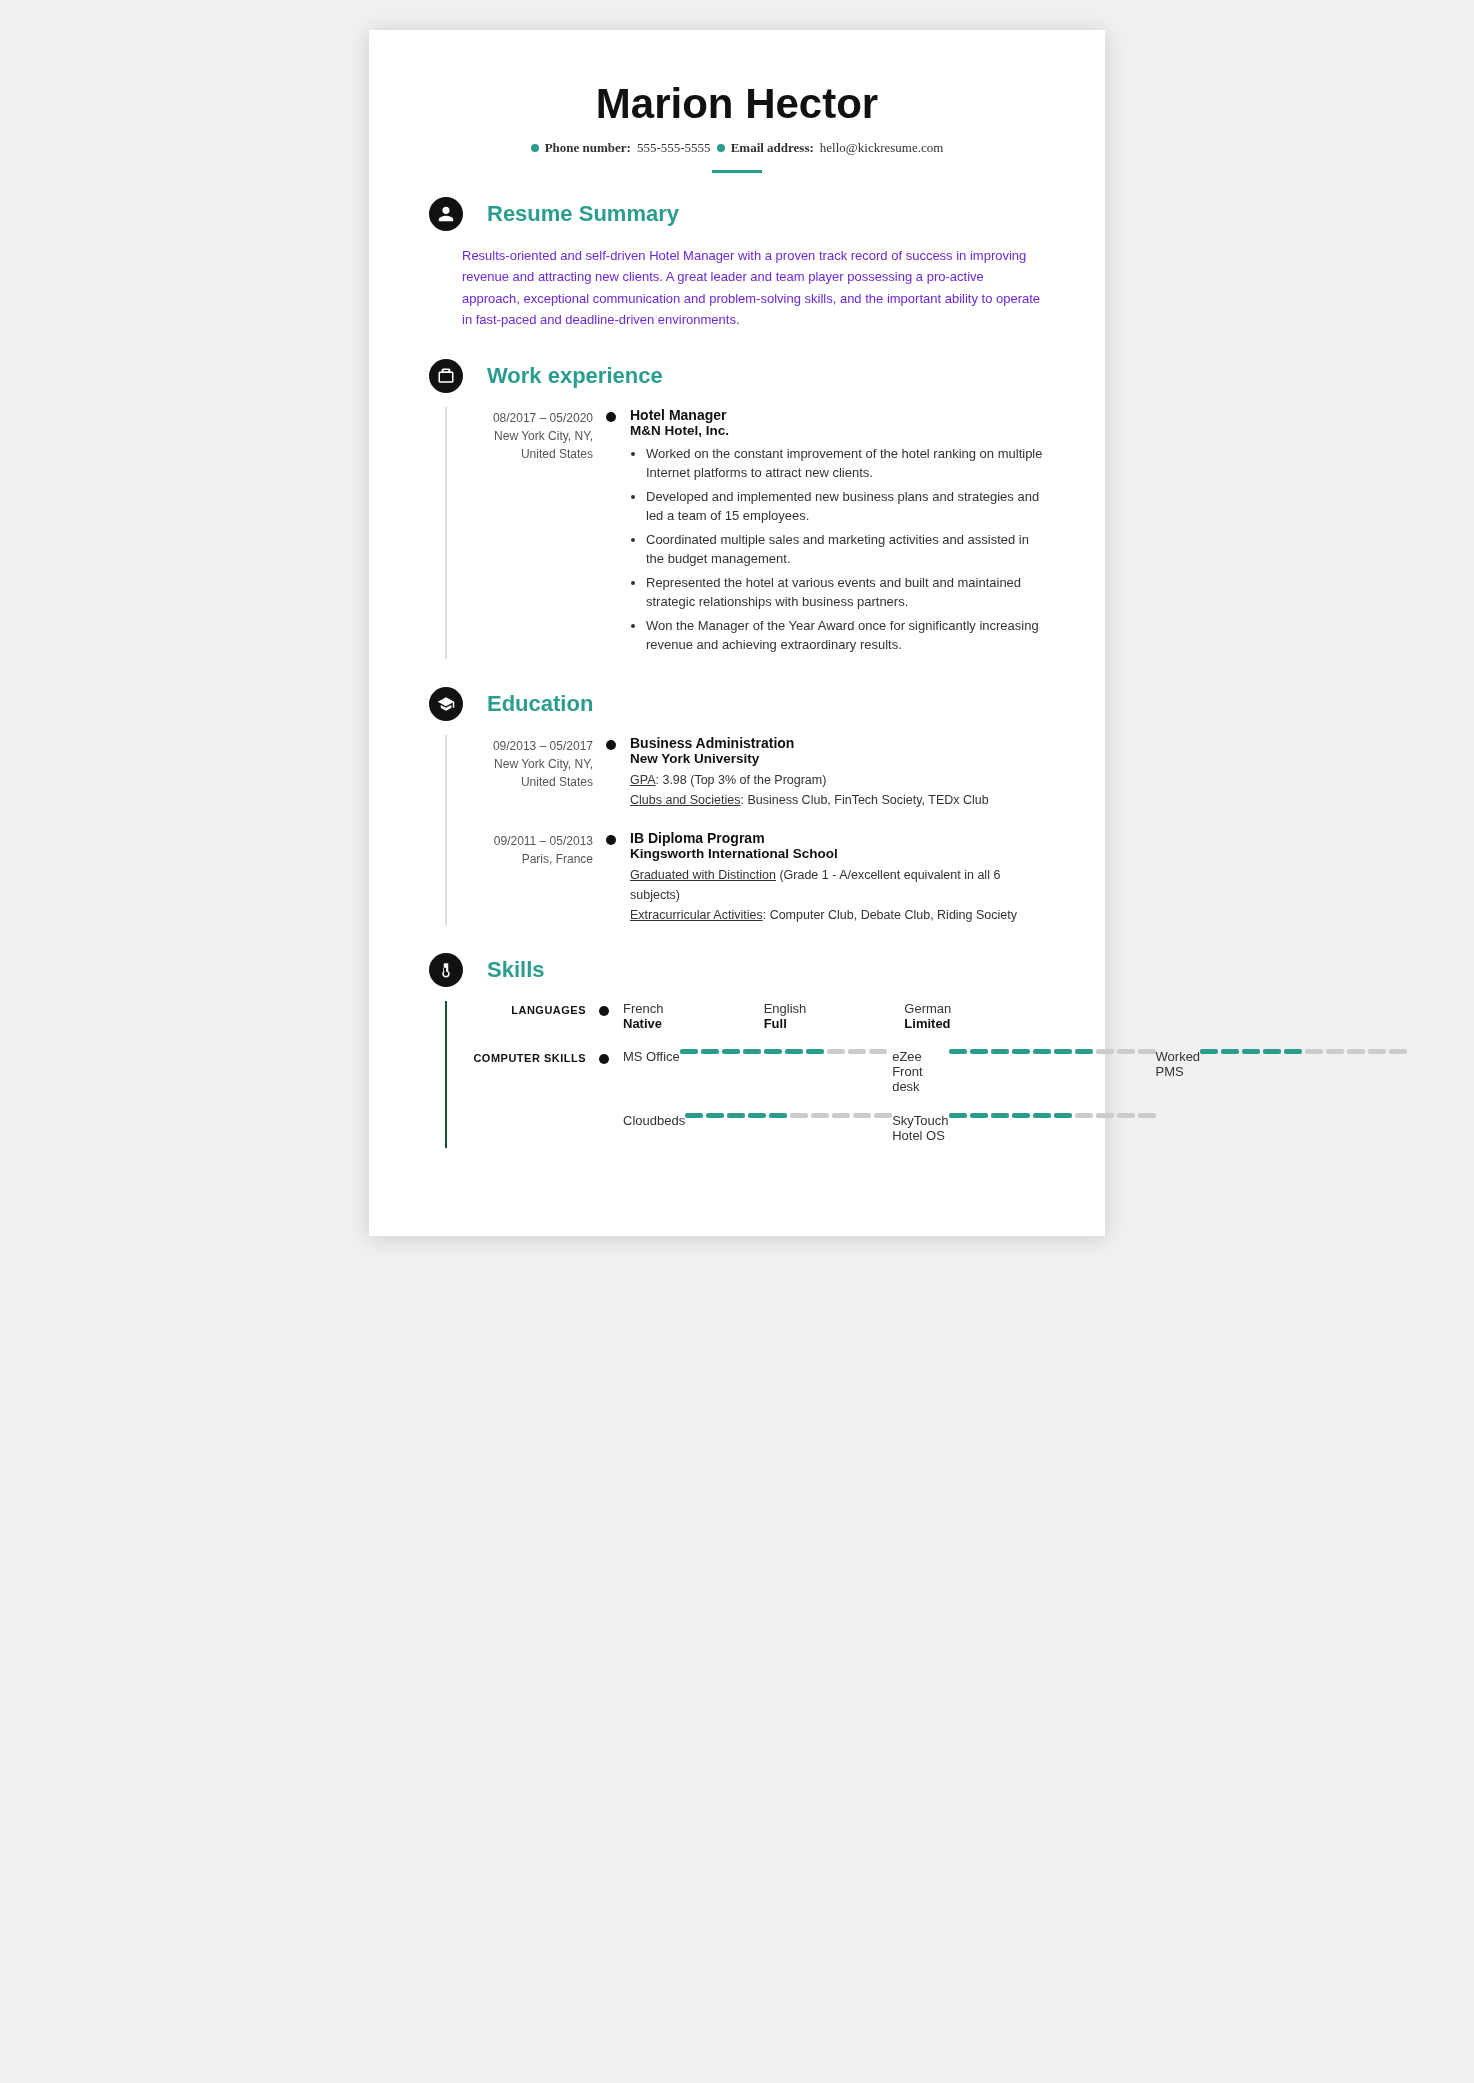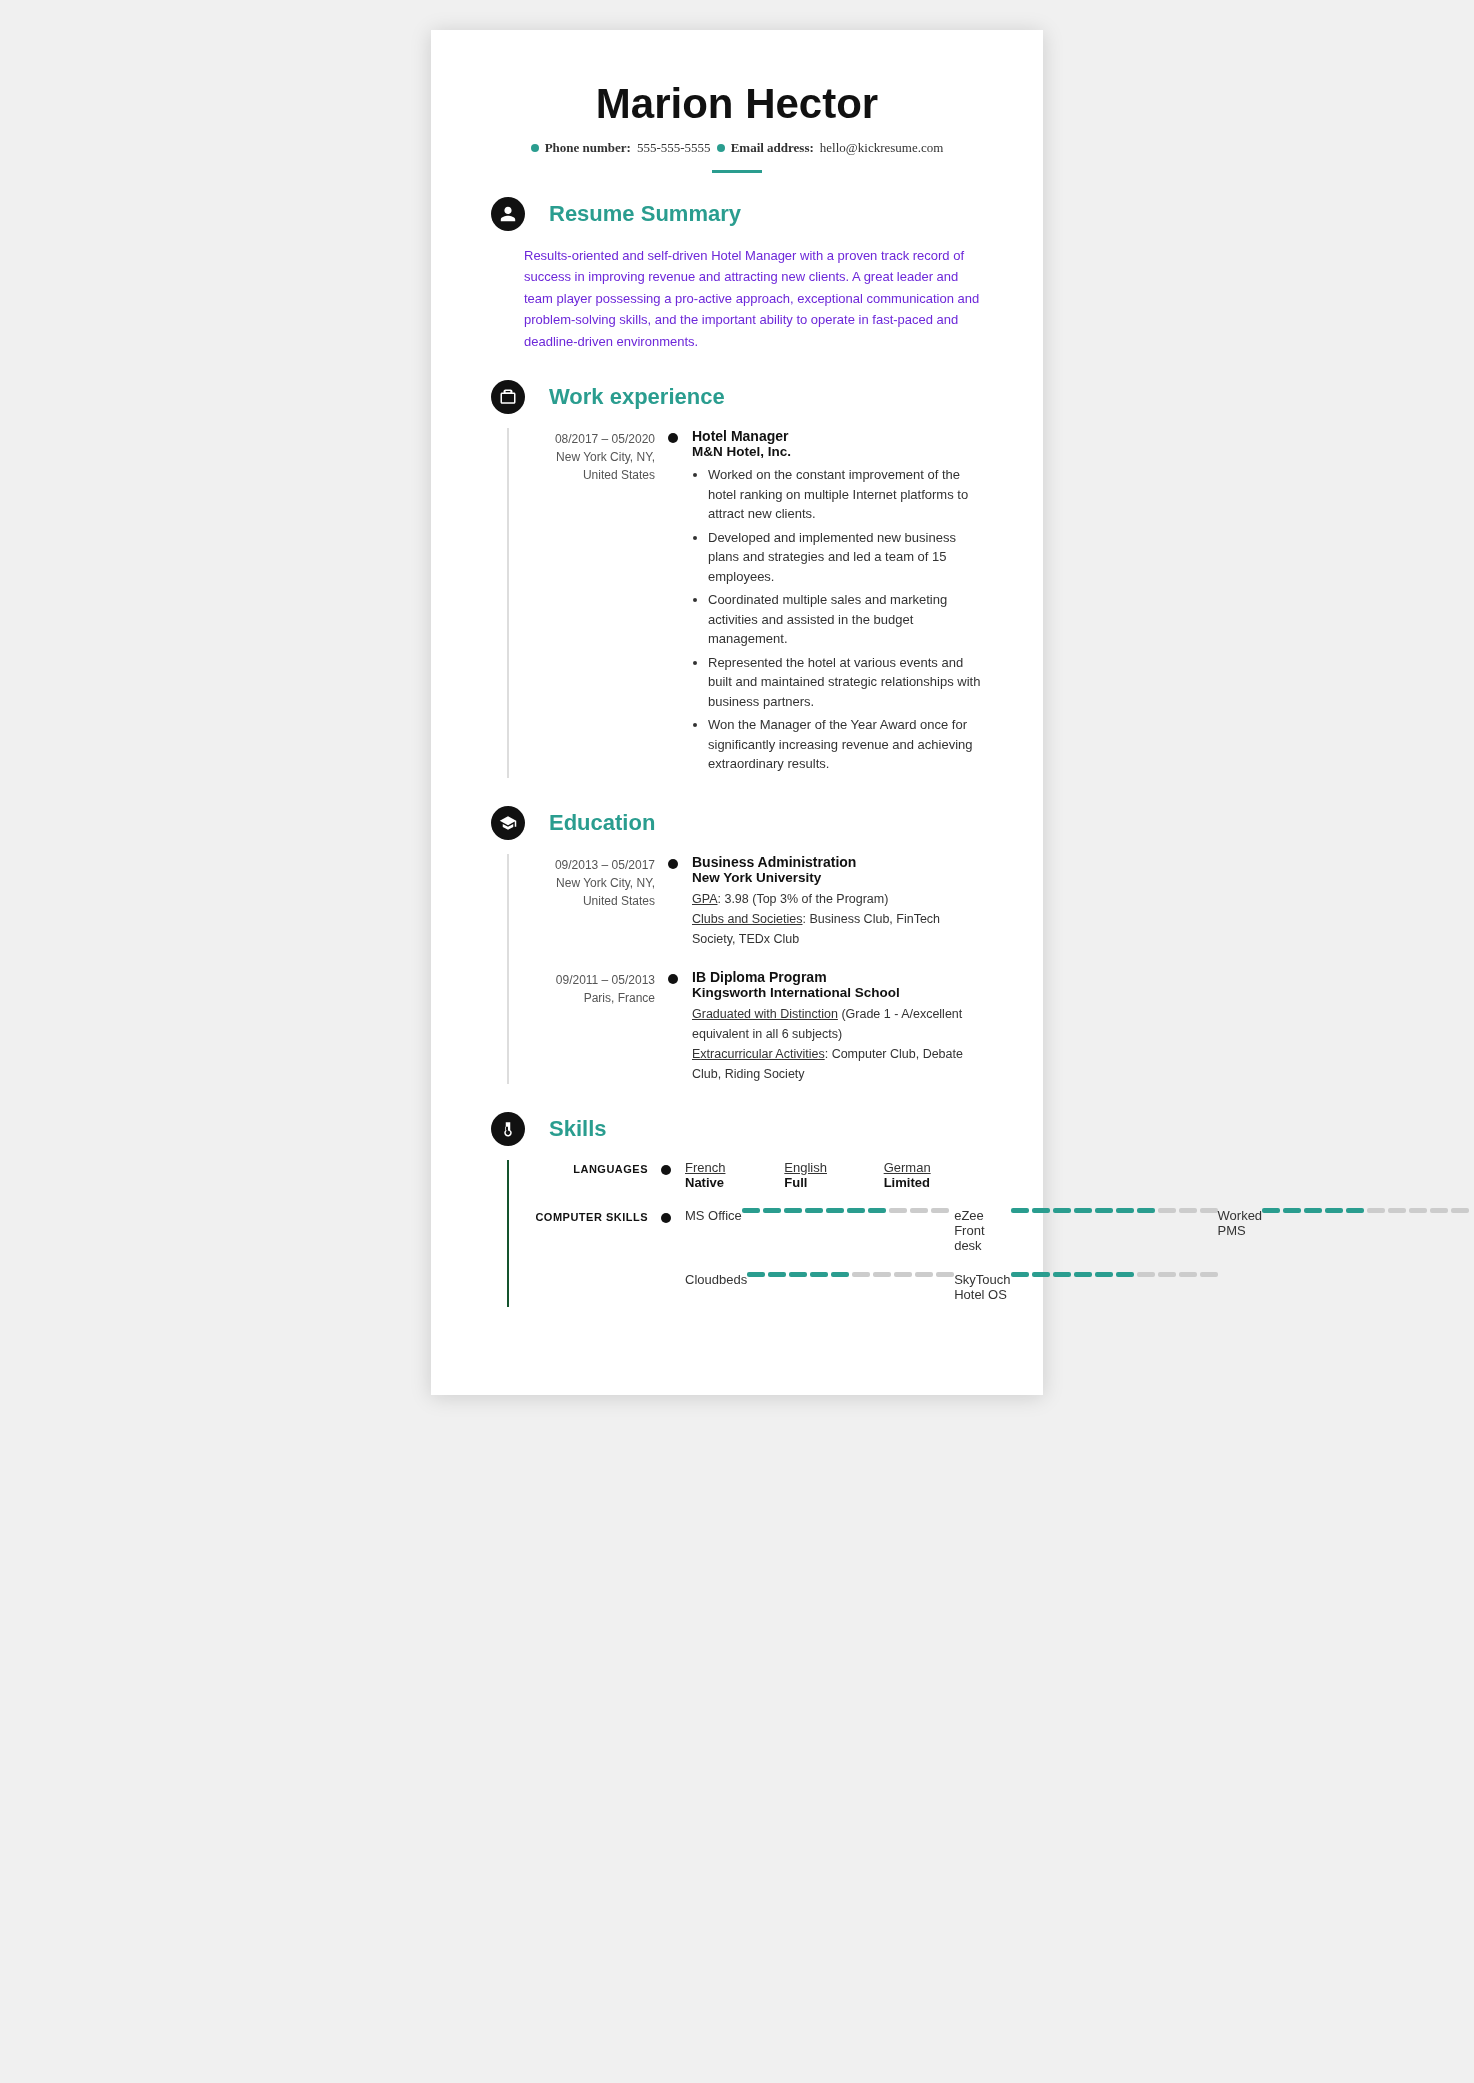--- a/index.html
+++ b/index.html
@@ -6,21 +6,21 @@
     body {
       font-family: 'Georgia', serif;
       background: #f0f0f0;
       display: flex;
       justify-content: center;
       align-items: flex-start;
       padding: 30px;
     }
     .resume-page {
       background: #ffffff;
-      width: 612px;
+      width: 736px;
       padding: 50px 60px 60px 60px;
       box-shadow: 0 2px 20px rgba(0,0,0,0.15);
     }
     
     .header {
       text-align: center;
       margin-bottom: 18px;
     }
     .header-name {
       font-size: 42px;
@@ -232,21 +232,20 @@
       grid-template-columns: 1fr 1fr 1fr;
       gap: 8px 0;
     }
     .language-item {
       display: flex;
       flex-direction: column;
     }
     .language-name {
       font-size: 13px;
       color: #333;
-      text-decoration: underline;
     }
     .language-level {
       font-weight: 700;
       font-size: 13px;
       color: #111;
     }
     .computer-skills-grid {
       display: grid;
       grid-template-columns: 1fr 1fr 1fr;
       gap: 14px 0;

